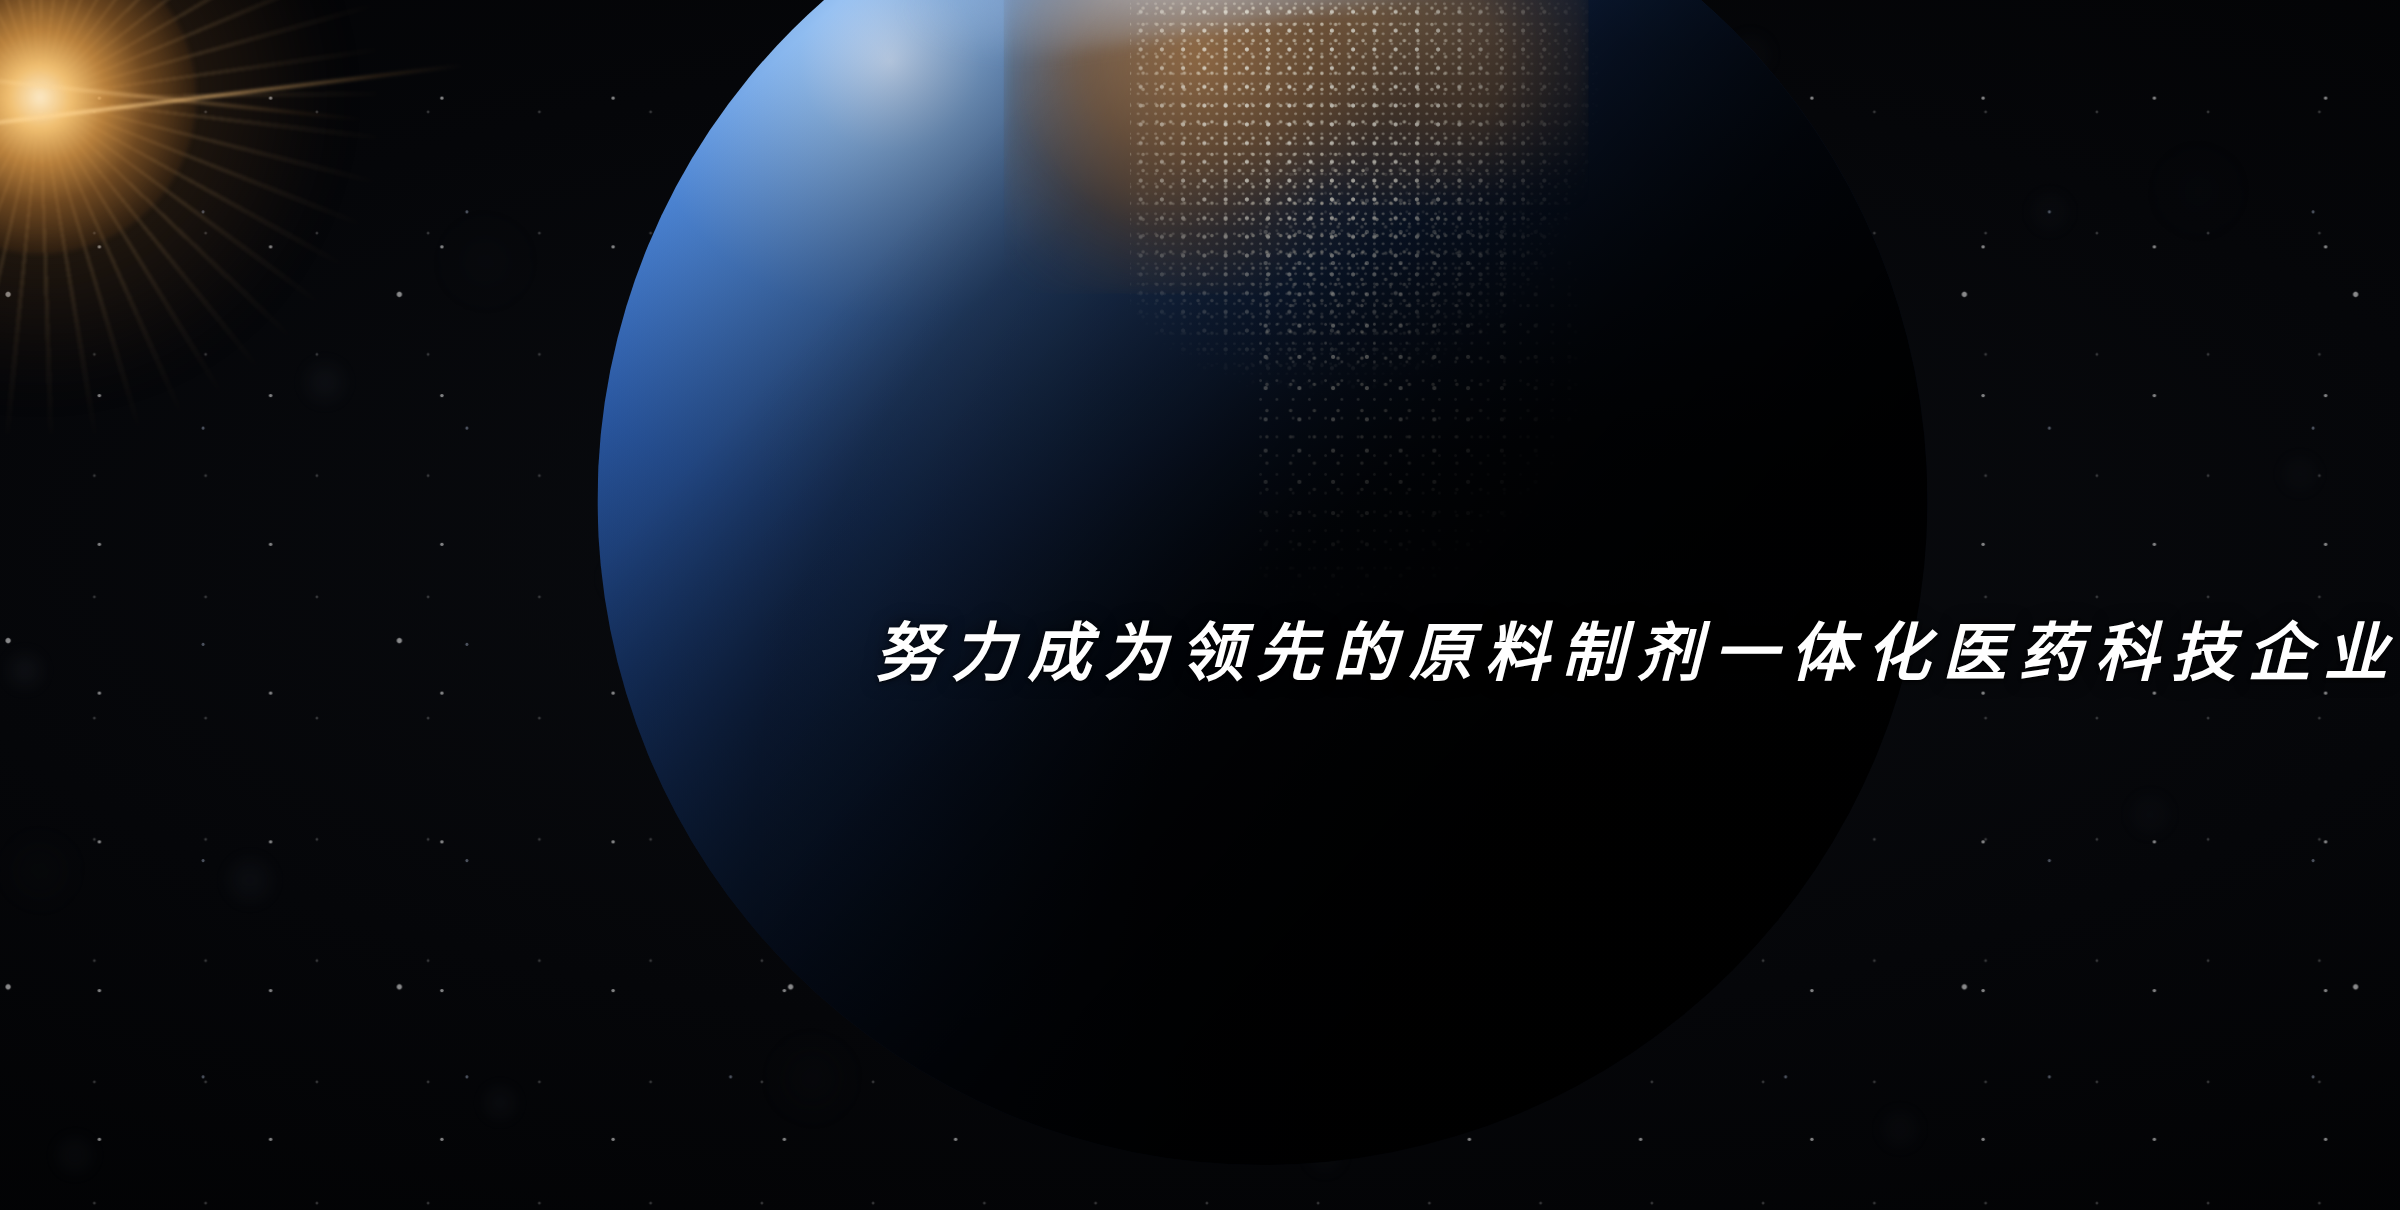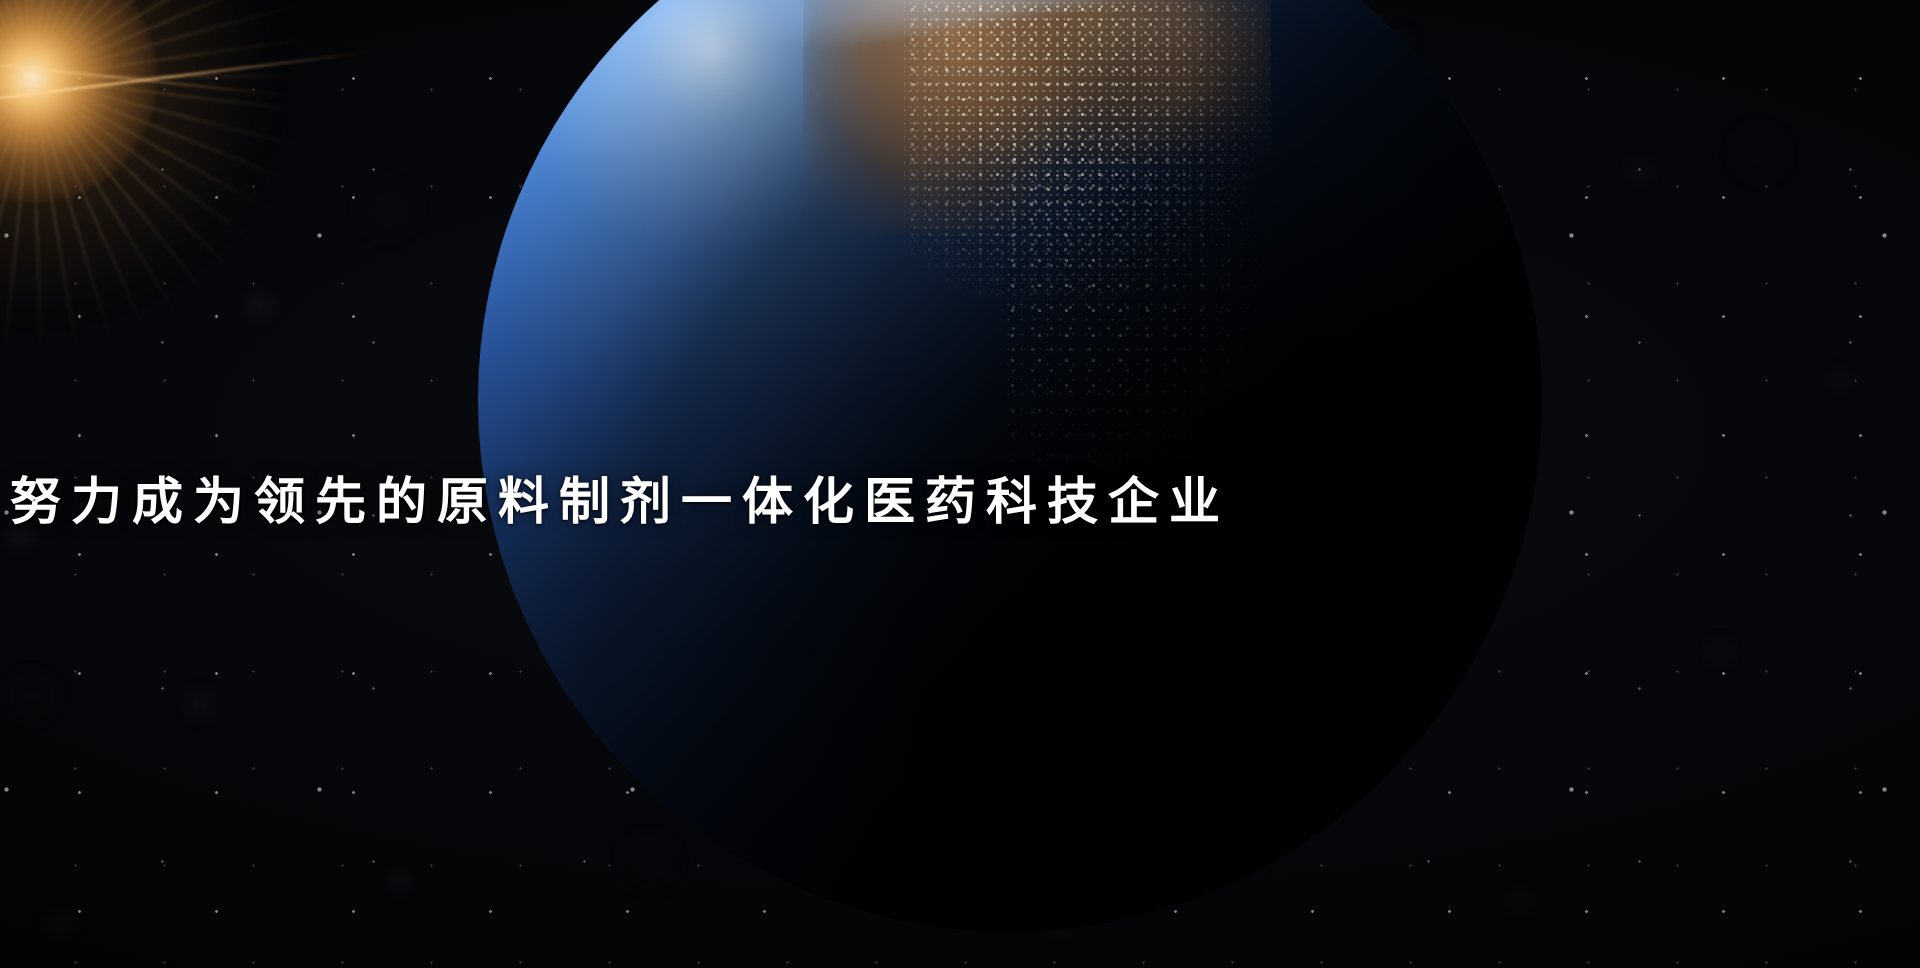--- a/index.html
+++ b/index.html
@@ -287,24 +287,25 @@
     background-size:27px 25px, 19px 21px, 13px 15px;
     -webkit-mask-image:radial-gradient(ellipse 66% 50% at 22% 30%, #000 0%, rgba(0,0,0,.55) 40%, transparent 82%);
             mask-image:radial-gradient(ellipse 66% 50% at 22% 30%, #000 0%, rgba(0,0,0,.55) 40%, transparent 82%);
   }
 
   
   .headline-layer{
     position:absolute;
     left:0;
     right:0;
-    top:474px;
+    top:495px;
     display:flex;
-    justify-content:flex-start;
+    justify-content:flex-end;
     align-items:center;
+    font-style:italic;
   }
   .headline{
     margin:0;
     color:#ffffff;
     font-family:"Liberation Sans","DejaVu Sans",sans-serif;
     font-size:51px;
     font-weight:700;
     line-height:1.1;
     letter-spacing:10px;
     text-indent:10px;            

